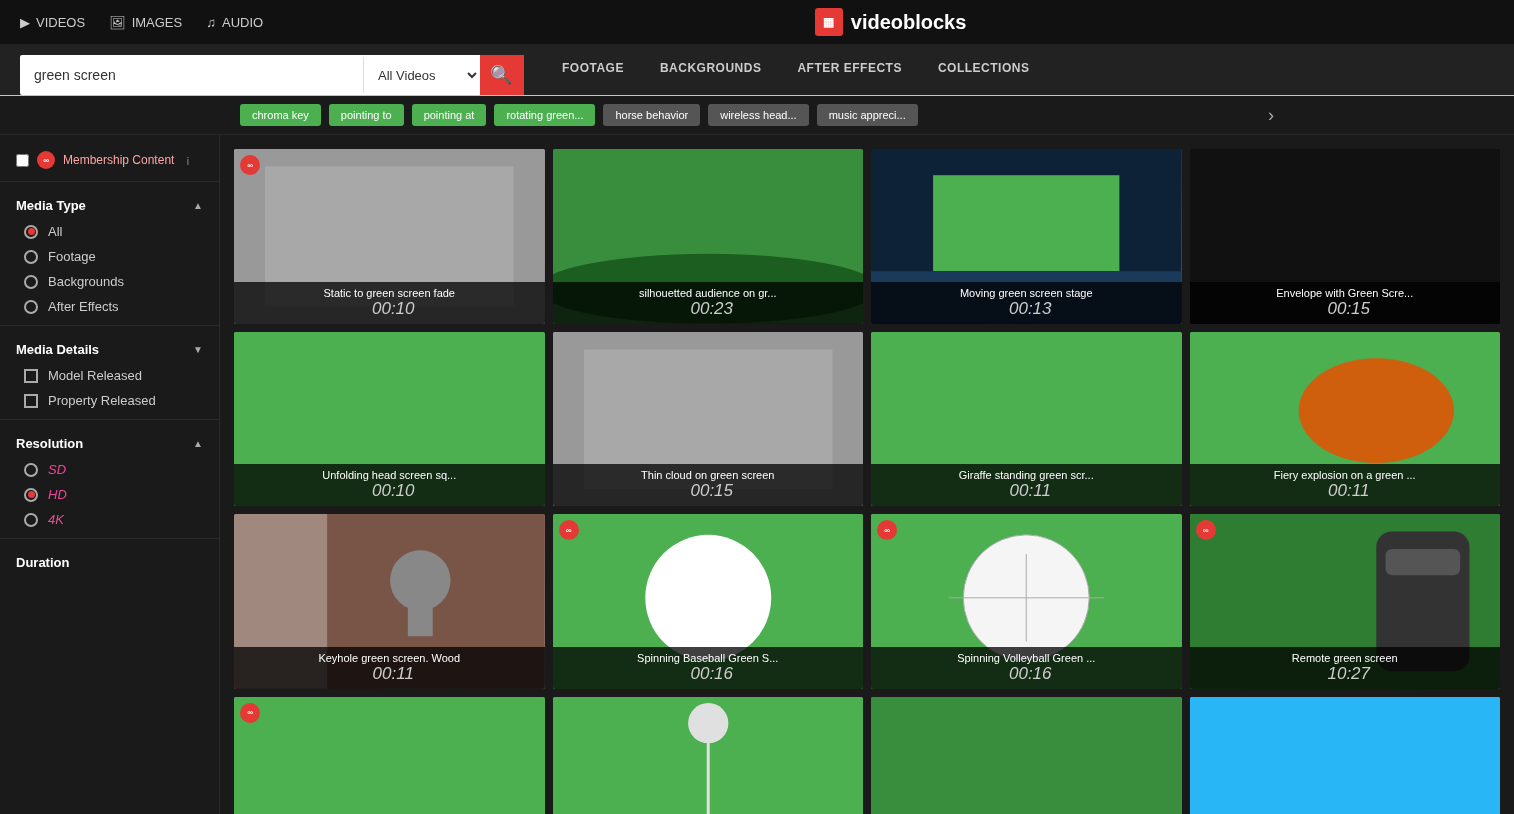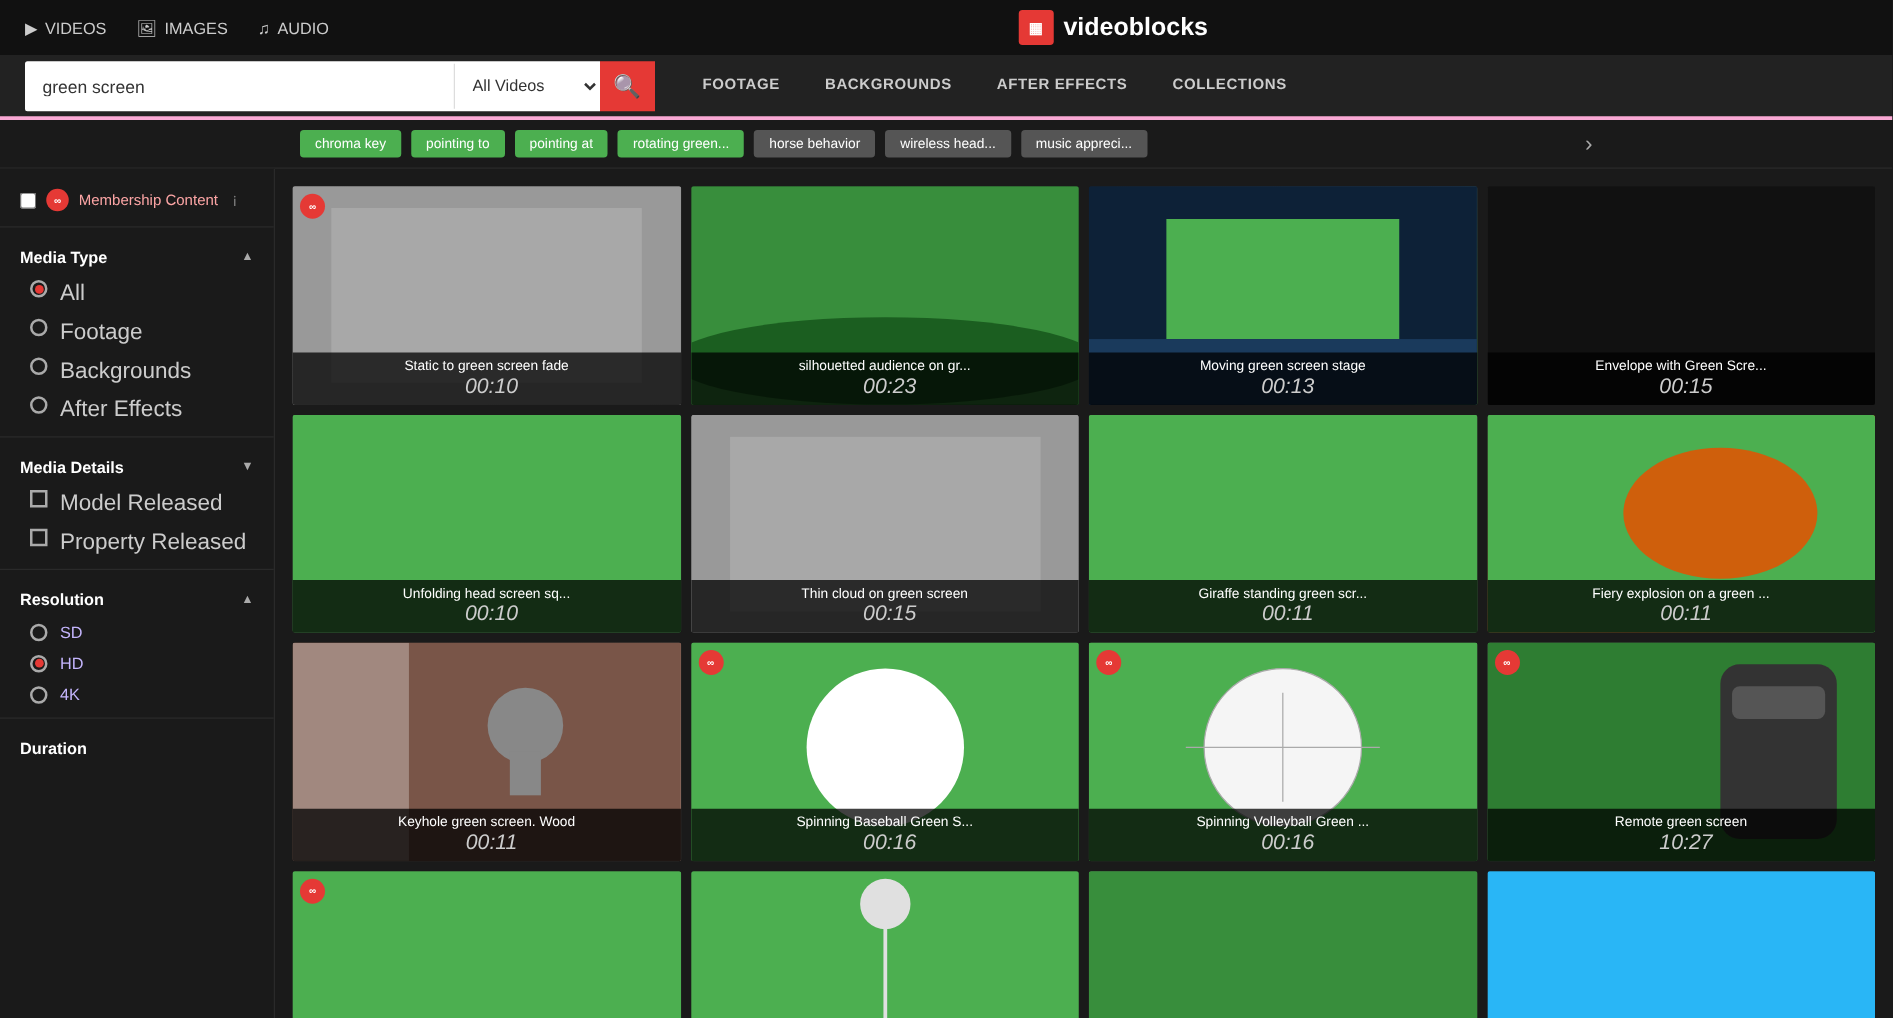--- a/index.html
+++ b/index.html
@@ -27,25 +27,25 @@
     .logo-icon {
       background: #e53935; width: 28px; height: 28px;
       display: flex; align-items: center; justify-content: center;
       font-size: 12px; color: #fff; border-radius: 3px;
     }
 
     
     .search-bar {
       background: #222;
       display: flex;
-      align-items: center;
+      align-items: flex-end;
       padding: 0 20px;
       height: 52px;
       gap: 0;
-      border-bottom: 3px solid #f9a8d4;
+      border-bottom: 1px solid #f9a8d4;
     }
     .search-input-wrap {
       flex: 1;
       max-width: 460px;
       display: flex;
       align-items: center;
       background: #fff;
       border-radius: 2px 0 0 2px;
       overflow: hidden;
     }
@@ -107,23 +107,23 @@
       min-height: calc(100vh - 96px);
     }
     .sidebar-section-header {
       display: flex; align-items: center; justify-content: space-between;
       padding: 10px 16px 6px;
       color: #fff; font-size: 13px; font-weight: 700;
       cursor: pointer;
     }
     .sidebar-section-header .arrow { font-size: 10px; color: #aaa; }
     .sidebar-item {
-      display: flex; gap: 10px;
+      display: flex; align-items: center; gap: 10px;
       padding: 5px 16px 5px 24px;
-      font-size: 18px; color: #ccc; cursor: pointer;
+      font-size: 13px; color: #ccc; cursor: pointer;
     }
     .radio-outer {
       width: 14px; height: 14px; border-radius: 50%;
       border: 2px solid #aaa; display: flex; align-items: center; justify-content: center;
       flex-shrink: 0;
     }
     .radio-inner {
       width: 7px; height: 7px; border-radius: 50%; background: #e53935;
     }
     .checkbox-box {
@@ -141,21 +141,21 @@
       font-size: 8px; color: #fff; font-weight: bold;
     }
 
     
     .sidebar-divider {
       border: none; border-top: 1px solid #2a2a2a; margin: 6px 0;
     }
     .res-item {
       display: flex; align-items: center; gap: 10px;
       padding: 5px 16px 5px 24px;
-      font-size: 13px; color: #c4b5fd; cursor: pointer;
+      font-size: 13px; color: #ec4899; cursor: pointer; font-style: italic;
     }
     .duration-range {
       padding: 8px 16px;
     }
     .range-slider {
       width: 100%; margin: 8px 0;
       -webkit-appearance: none; appearance: none;
       height: 4px; background: linear-gradient(to right, #e53935 0%, #e53935 10%, #555 10%, #555 100%);
       outline: none; border-radius: 2px;
     }

